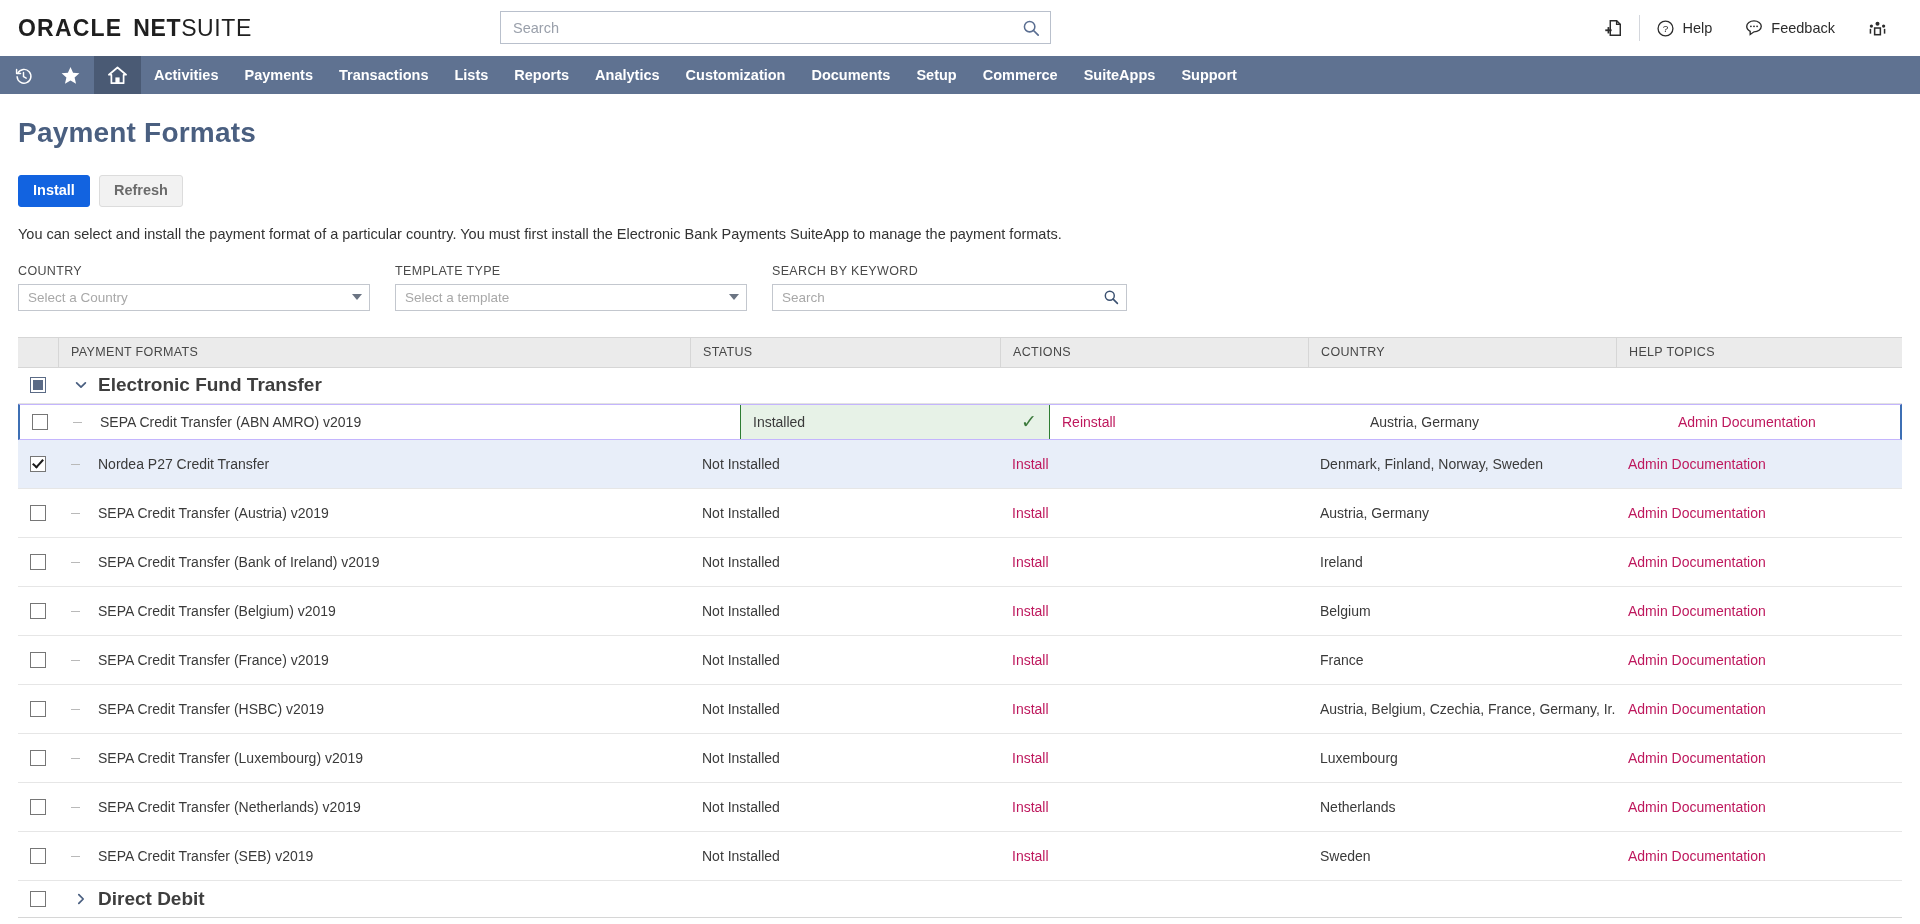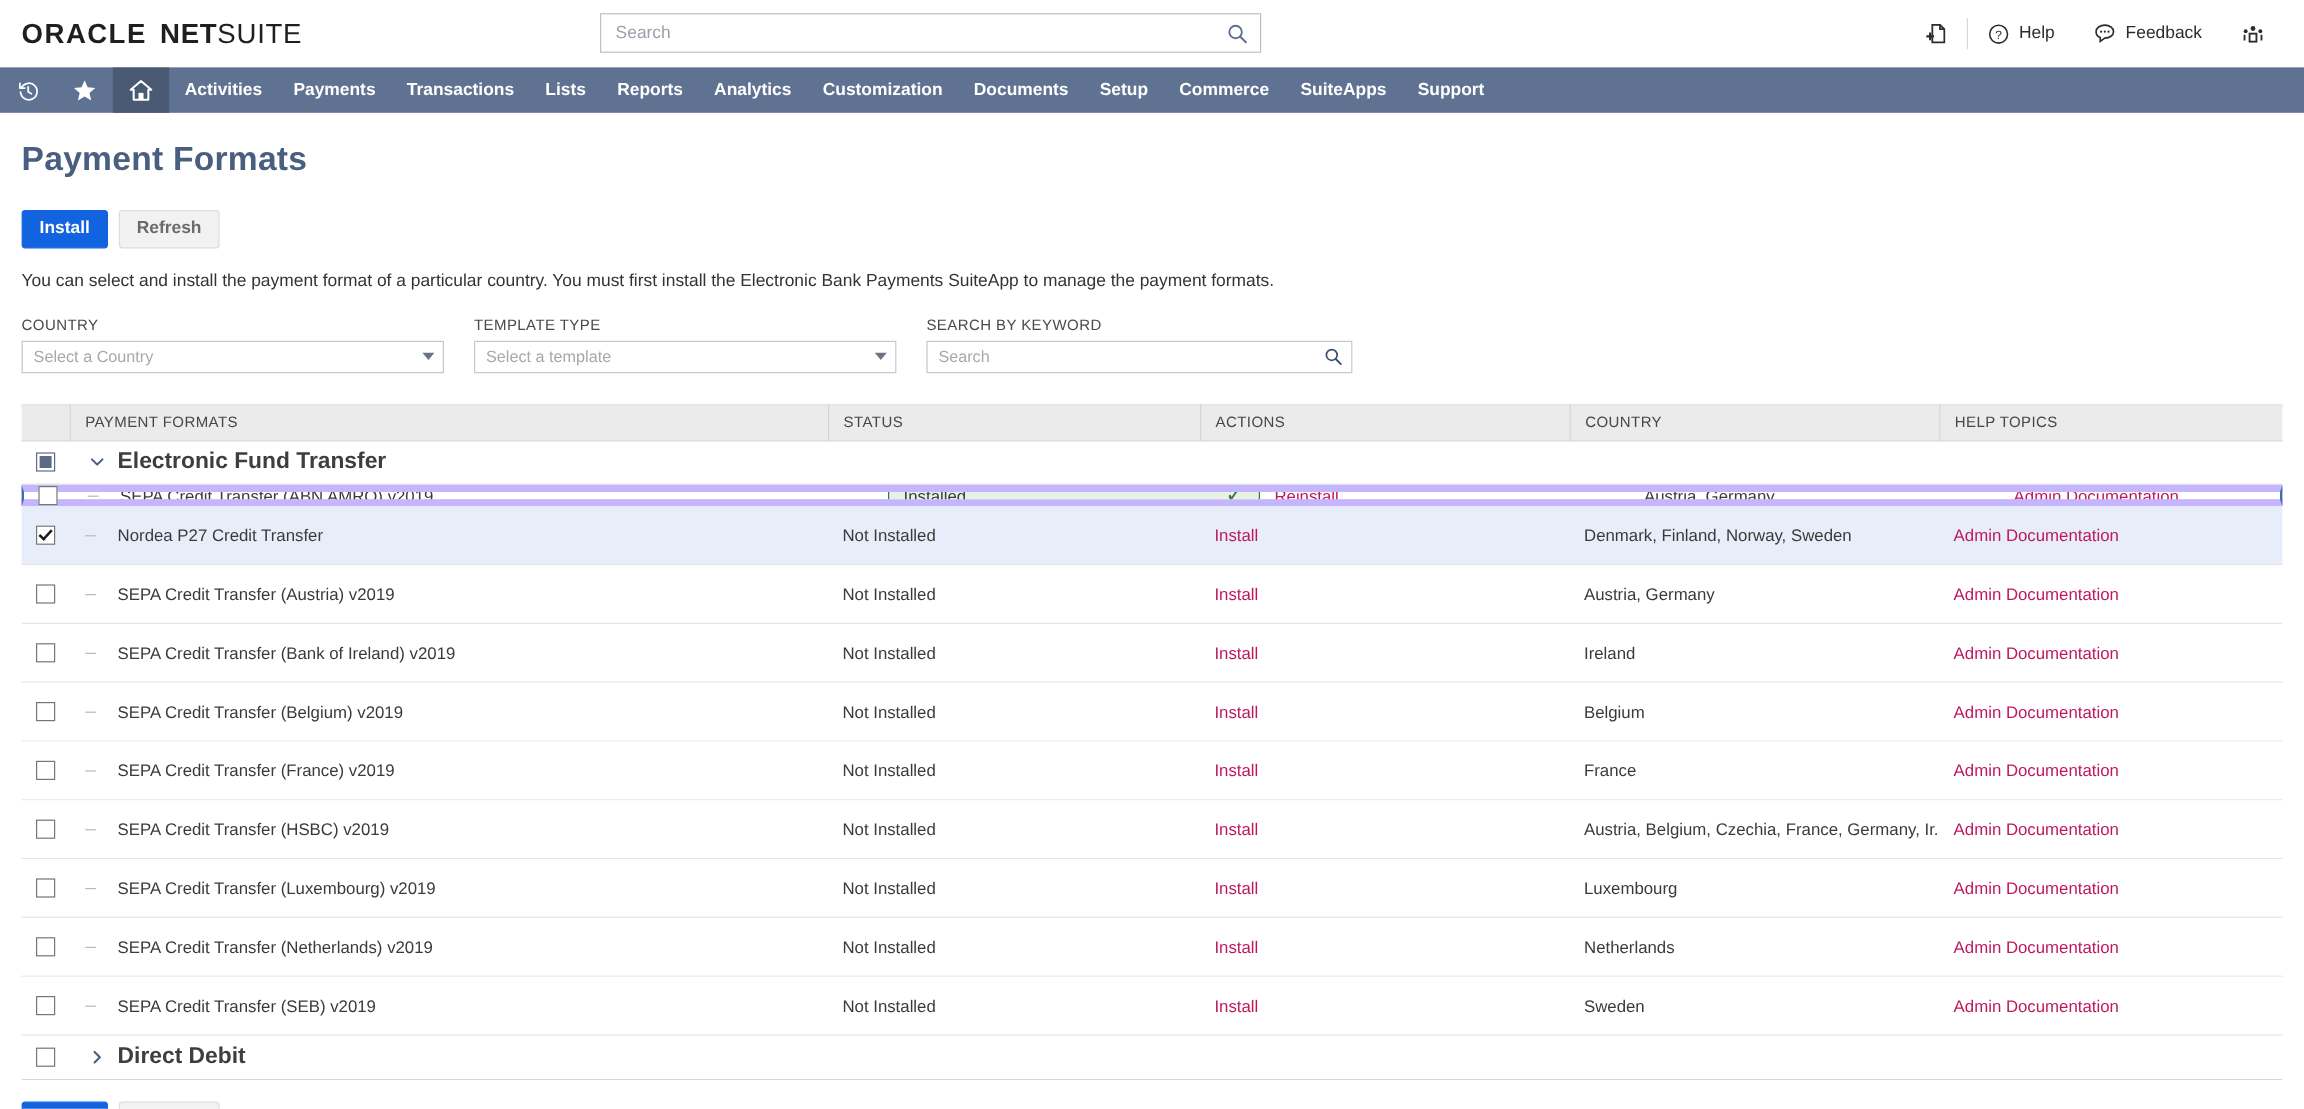--- a/index.html
+++ b/index.html
@@ -267,24 +267,24 @@
   .row {
     display: flex;
     align-items: stretch;
     height: 49px;
     background: #ffffff;
     border-bottom: 1px solid #e6e6e6;
     position: relative;
   }
   .row.alt { background: #e8eef9; }
   .row.focused {
-    border: 6px solid #c4b5fd;
+    border: 1px solid #c4b5fd;
     border-left: 2px solid #3d6fb4;
     border-right: 2px solid #3d6fb4;
-    height: 18px;
+    height: 36px;
   }
   .cell {
     display: flex;
     align-items: center;
     padding-left: 12px;
     color: #3a3a3a;
     font-size: 14px;
     overflow: hidden;
     white-space: nowrap;
   }

